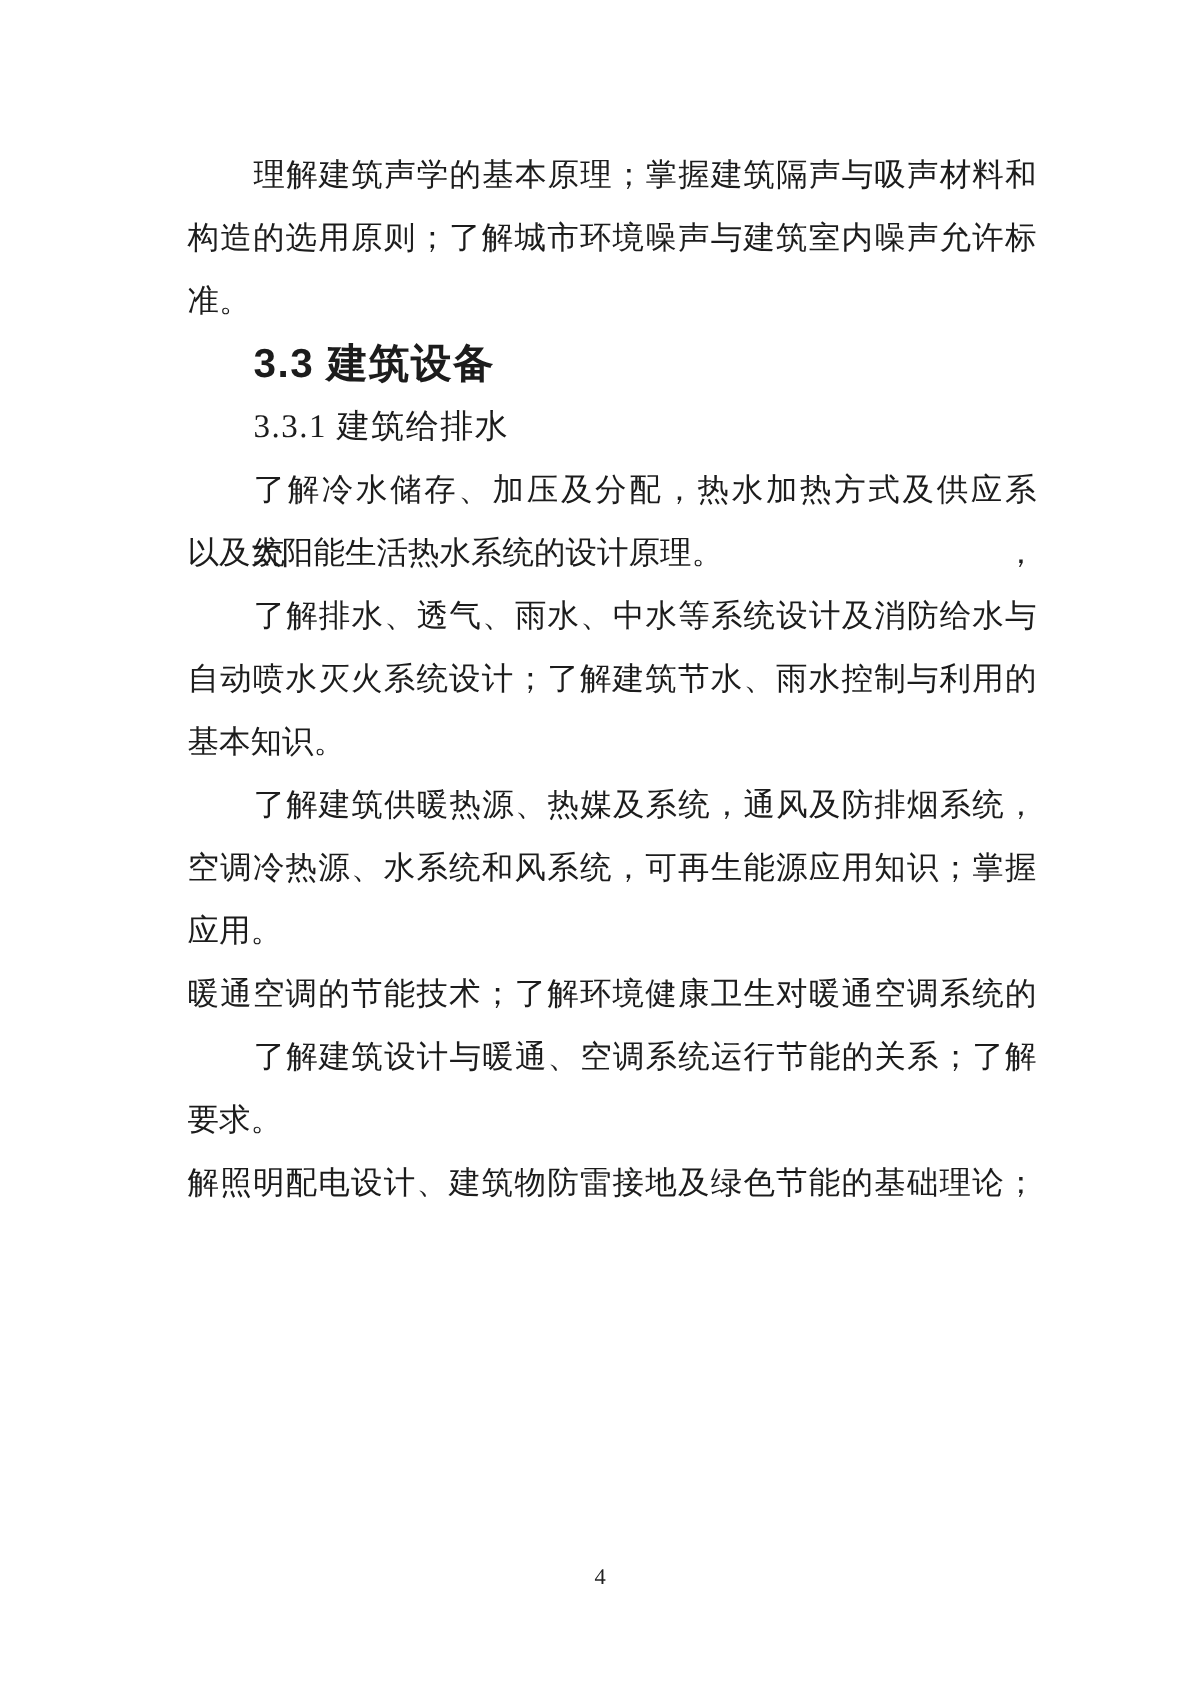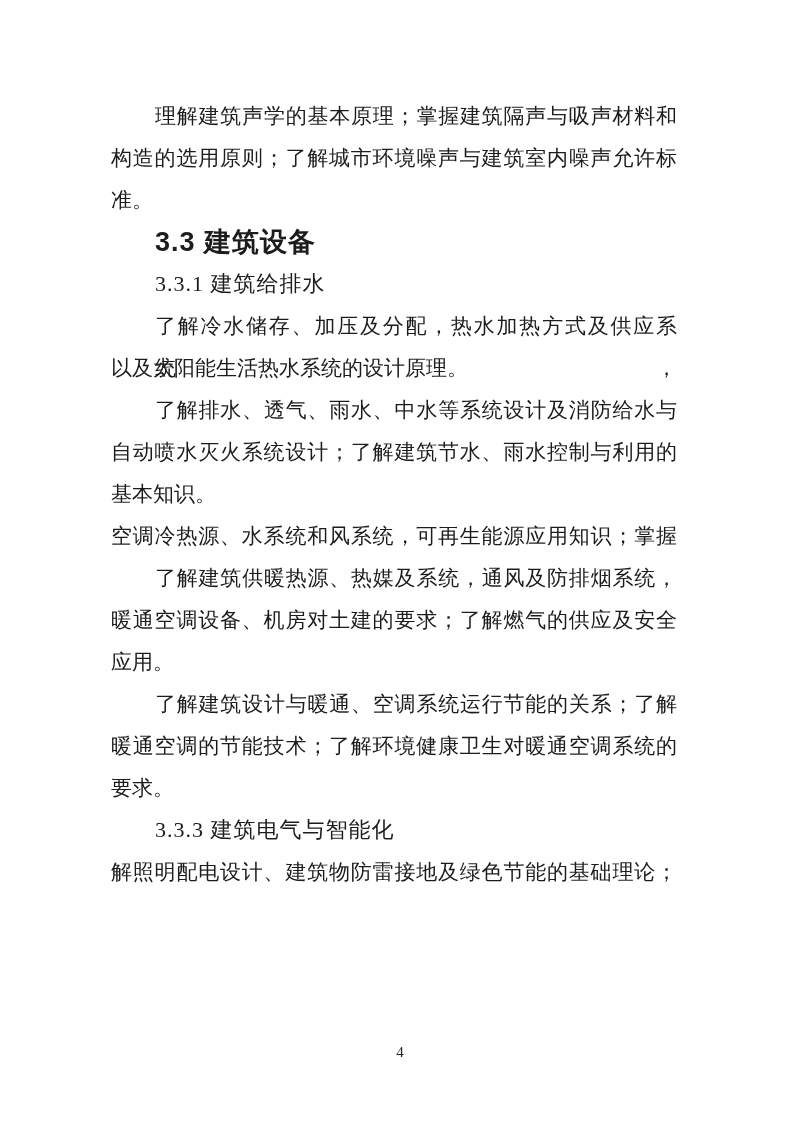--- a/index.html
+++ b/index.html
@@ -12,21 +12,21 @@
     width: 800px;
     height: 1130px;
     margin: 0 auto;
     background: #ffffff;
     color: #1c1c1c;
     font-family: "Liberation Serif", "DejaVu Serif", serif;
     overflow: hidden;
   }
   .text-block {
     position: absolute;
-    left: 111px;
+    left: 125px;
     top: 95px;
     width: 566px;
   }
   .line {
     height: 42px;
     line-height: 42px;
     font-size: 21px;
     font-weight: 400;
   }
   .line.indent {
@@ -83,29 +83,27 @@
     <div class="h-sub">3.3.1 建筑给排水</div>
 
     <div class="line indent fill">了解冷水储存、加压及分配，热水加热方式及供应系统，</div>
     <div class="line end">以及太阳能生活热水系统的设计原理。</div>
 
     <div class="line indent fill">了解排水、透气、雨水、中水等系统设计及消防给水与</div>
     <div class="line fill">自动喷水灭火系统设计；了解建筑节水、雨水控制与利用的</div>
     <div class="line end">基本知识。</div>
 
 
+    <div class="line indent fill">了解建筑供暖热源、热媒及系统，通风及防排烟系统，</div>
     <div class="line fill">空调冷热源、水系统和风系统，可再生能源应用知识；掌握</div>
-    <div class="line indent fill">了解建筑供暖热源、热媒及系统，通风及防排烟系统，</div>
-    <div class="line fill">暖通空调设备、机房对土建的要求；了解燃气的供应及安全</div>
     <div class="line end">应用。</div>
 
+    <div class="line fill">暖通空调的节能技术；了解环境健康卫生对暖通空调系统的</div>
     <div class="line indent fill">了解建筑设计与暖通、空调系统运行节能的关系；了解</div>
-    <div class="line fill">暖通空调的节能技术；了解环境健康卫生对暖通空调系统的</div>
     <div class="line end">要求。</div>
 
-    <div class="h-sub">3.3.3 建筑电气与智能化</div>
 
     <div class="line fill">解照明配电设计、建筑物防雷接地及绿色节能的基础理论；</div>
 
   </div>
 
   <div class="page-number">4</div>
 </div>
 
 </body></html>

